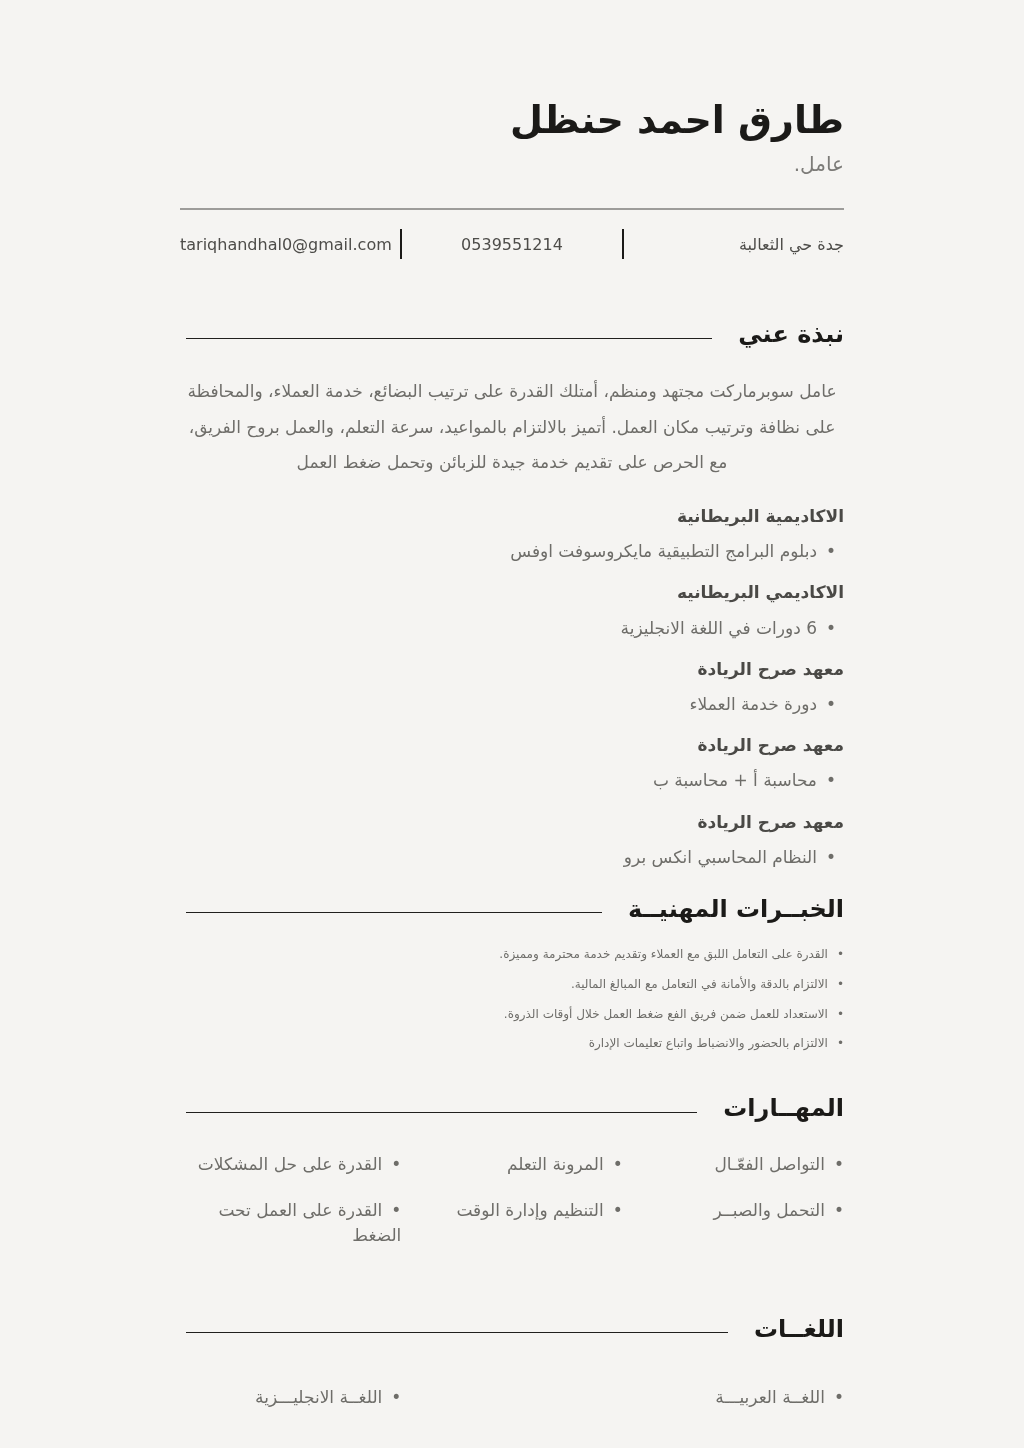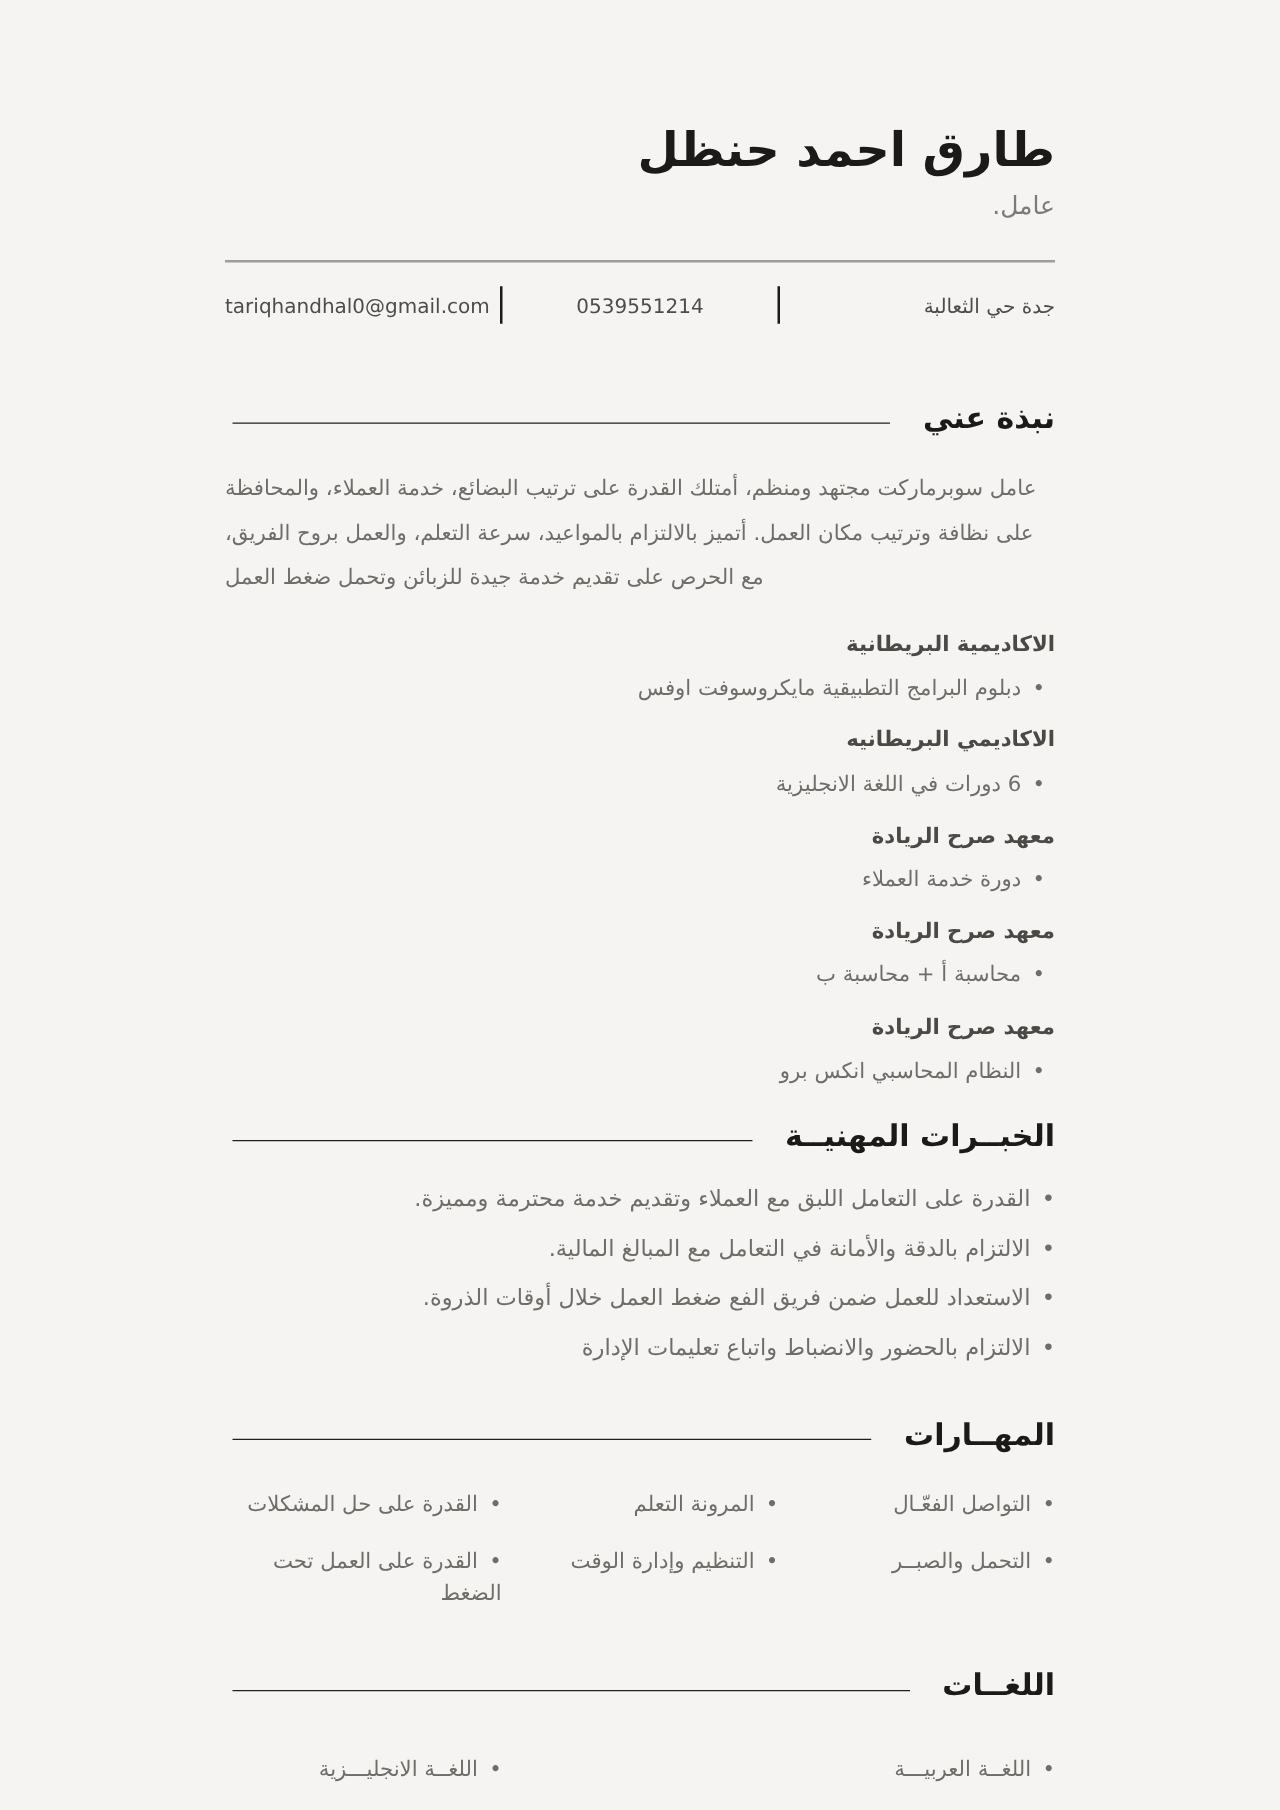--- a/index.html
+++ b/index.html
@@ -66,29 +66,29 @@
     height: 1px;
     background: #21201e;
     margin-inline-start: 26px;
     margin-inline-end: 6px;
     margin-top: 8px;
   }
   .sec-about   { margin-top: 56px; }
   .sec-edu     { margin-top: 40px; }
   .sec-exp     { margin-top: 24px; }
   .sec-skills  { margin-top: 40px; }
-  .sec-langs   { margin-top: 46px; }
+  .sec-langs   { margin-top: 66px; }
 
   
   .about-text {
     margin-top: 26px;
     font-size: 17px;
     line-height: 2.1;
     color: #6e6d69;
-    text-align: left;
+    text-align: center;
   }
 
   
   .edu-list { margin-top: 22px; }
   .edu-school {
     font-size: 17px;
     font-weight: bold;
     color: #4a4946;
     text-align: right;
     margin-top: 14px;
@@ -104,21 +104,21 @@
     line-height: 1.6;
   }
   .bullet::before {
     content: "\2022";
     margin-inline-end: 9px;
   }
 
   
   .exp-list { list-style: none; margin-top: 22px; }
   .exp-item {
-    font-size: 18px;
+    font-size: 12px;
     color: #6e6d69;
     text-align: right;
     line-height: 1.65;
     margin-top: 10px;
   }
 
   
   .skills-grid {
     margin-top: 30px;
     display: grid;

